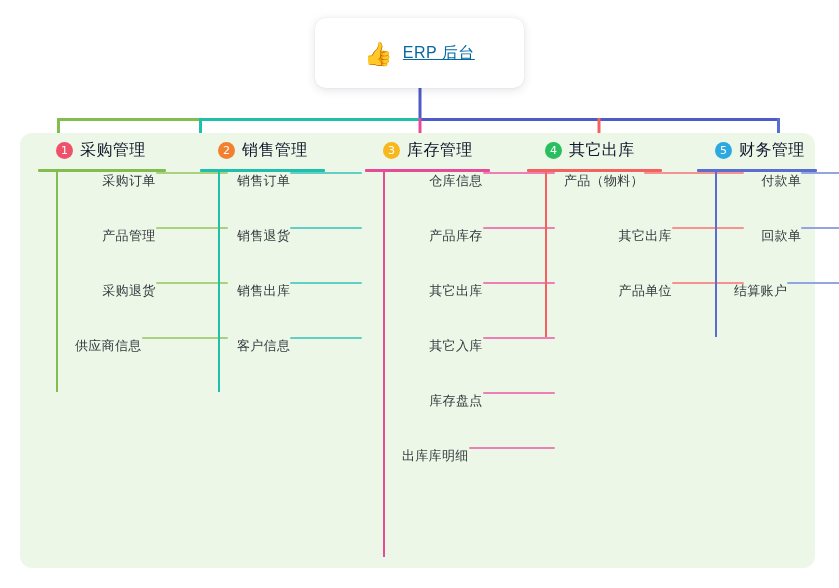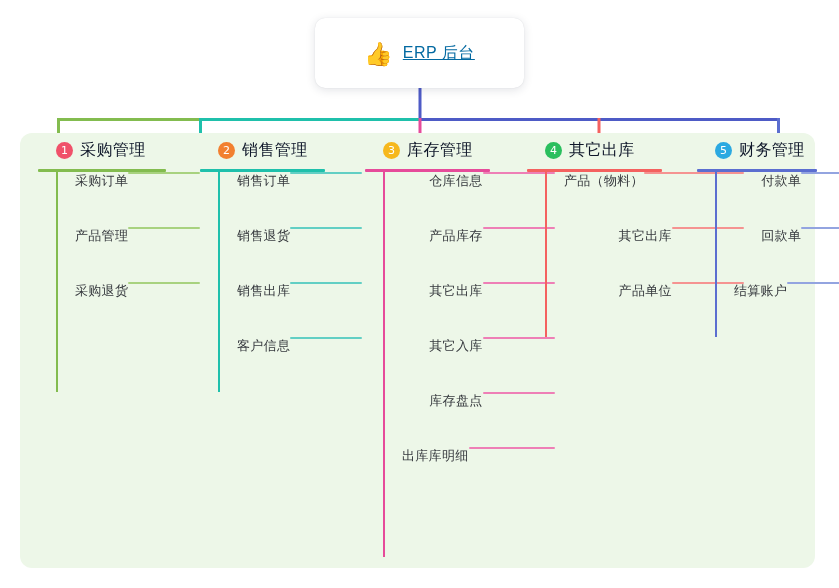--- a/index.html
+++ b/index.html
@@ -189,20 +189,24 @@
             <div class="leaf-underline" style="background: rgb(168, 210, 127); width: 72px;"></div>
           </div>
           <div class="leaf">
             <div class="leaf-label">产品管理</div>
             <div class="leaf-underline" style="background: rgb(168, 210, 127); width: 72px;"></div>
           </div>
           <div class="leaf">
             <div class="leaf-label">采购退货</div>
             <div class="leaf-underline" style="background: rgb(168, 210, 127); width: 72px;"></div>
           </div>
+          <div class="leaf">
+            <div class="leaf-label">供应商信息</div>
+            <div class="leaf-underline" style="background: rgb(168, 210, 127); width: 86px;"></div>
+          </div>
         </div>
       </div>
       <div class="column" style="left: 180px;">
         <div class="col-head">
           <span class="badge" style="background: rgb(242, 128, 48);">2</span>
           <span class="col-title">销售管理</span>
         </div>
         <div class="col-underline" style="background: rgb(31, 192, 171); width: 125px; margin-left: 0px;"></div>
         <div class="leaves">
           <div class="spine" style="background: rgb(31, 192, 171); height: 220px;"></div>

